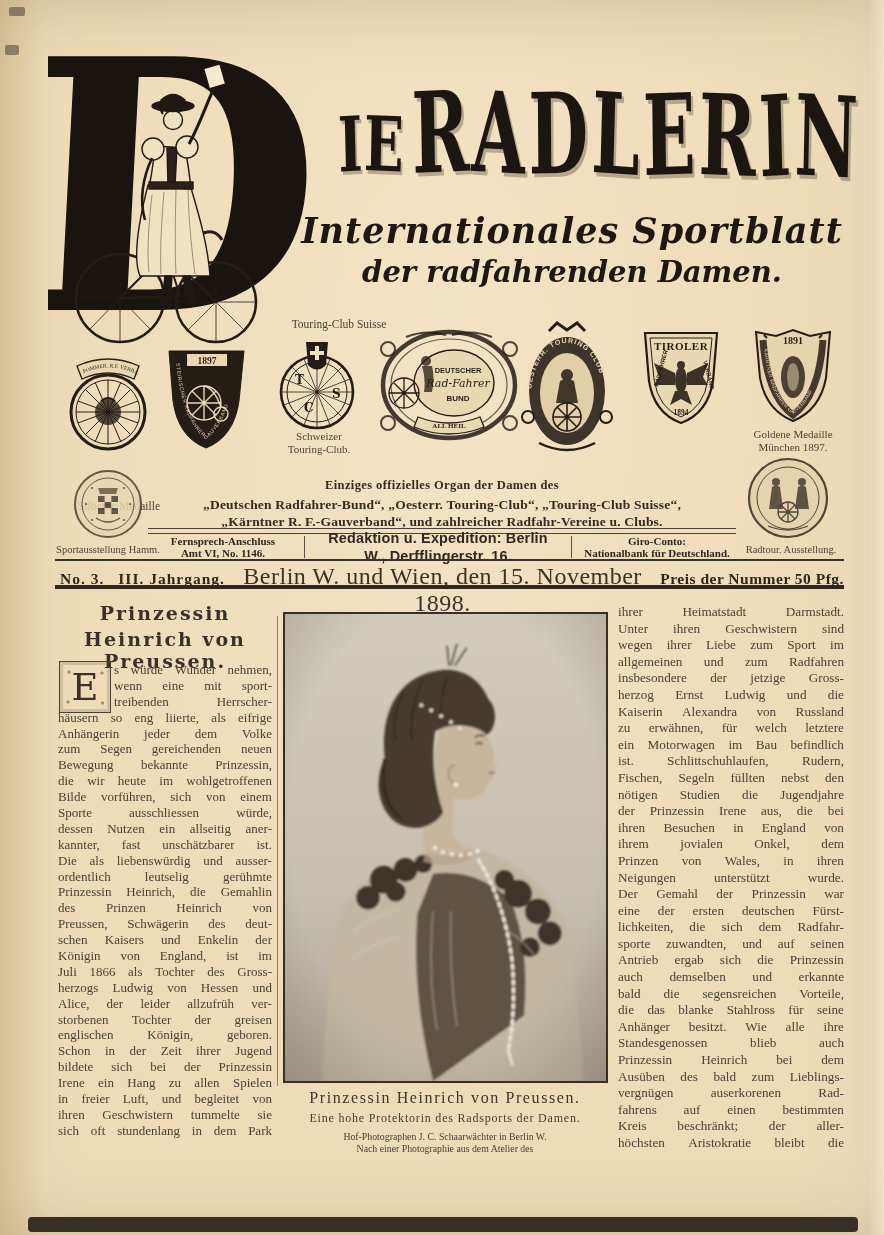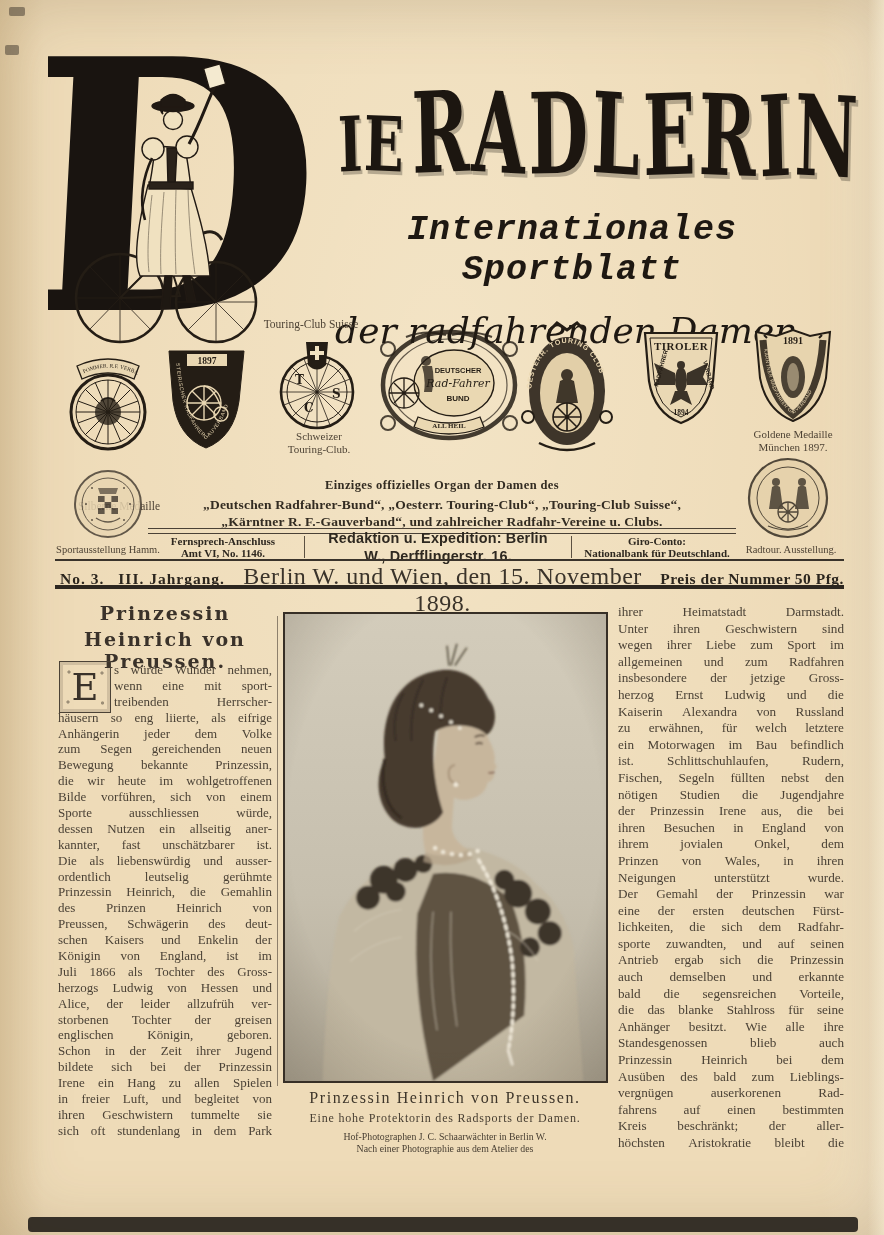--- a/index.html
+++ b/index.html
@@ -23,22 +23,22 @@
   }
   .title-rest{
     left:412px;top:66px;font-family:"DejaVu Serif",serif;font-weight:bold;
     font-size:86px;color:#1c1610;transform:scaleX(.80) scaleY(1.30) rotate(.4deg);
     transform-origin:left top;letter-spacing:4px;white-space:nowrap;
     text-shadow:3px 3px 0 rgba(25,20,14,.28);
   }
   .title-rest span,.title-ie span{display:inline-block;}
   .subtitle{left:292px;top:210px;width:560px;text-align:center;
     font-family:"DejaVu Serif",serif;font-style:italic;color:#1e1812;}
-  .subtitle .s1{font-size:35px;font-weight:600;letter-spacing:1px;font-family:Liberation Mono, monospace;}
-  .subtitle .s2{font-size:36px;font-weight:400;margin-top:20px;}
+  .subtitle .s1{font-size:35px;font-weight:600;letter-spacing:1px;}
+  .subtitle .s2{font-size:29px;font-weight:700;margin-top:4px;}
 
   
   .cap{position:absolute;text-align:center;color:#4e4335;font-family:"Liberation Serif",serif;}
 
   
   #organ{left:150px;top:478px;width:584px;text-align:center;color:#332c22;}
   #organ .o1{font-size:12.5px;font-weight:bold;letter-spacing:.4px;margin-bottom:3px;}
   #organ .o{font-size:13.5px;font-weight:bold;line-height:17px;letter-spacing:.2px;}
 
   .double-rule{left:148px;top:528px;width:588px;height:4px;
@@ -143,21 +143,21 @@
   </svg>
 
   <div class="abs title-ie"><span style="transform: rotate(-2deg);">I</span><span style="transform: rotate(1.5deg);">E</span></div>
   <div class="abs title-rest"><span style="transform: rotate(-2deg);">R</span><span style="transform: rotate(1.5deg);">A</span><span style="transform: rotate(-1deg);">D</span><span style="transform: rotate(2deg);">L</span><span style="transform: rotate(-1.5deg);">E</span><span style="transform: rotate(1deg);">R</span><span style="transform: rotate(-2.5deg);">I</span><span style="transform: rotate(1.5deg);">N</span></div>
 
   <div class="abs subtitle">
     <div class="s1">Internationales Sportblatt</div>
     <div class="s2">der radfahrenden Damen.</div>
   </div>
 
-  <div class="cap" style="left:250px;top:318px;width:122px;font-size:11.5px;">Touring-Club Suisse</div>
+  <div class="cap" style="left:250px;top:318px;width:122px;font-size:11.5px;padding-left:28px;">Touring-Club Suisse</div>
 
   <svg class="abs" style="left:60px;top:348px;" width="96" height="106" viewBox="0 0 96 106">
     <defs>
         <path id="p-pommer" d="M20,27 Q48,12 78,27"></path>
       </defs>
     <path d="M17,18 Q48,4 79,18 L74,31 Q48,19 22,31 Z" fill="#e9d7b2" stroke="#241d15" stroke-width="1.3"></path>
     <text font-family="Liberation Serif,serif" font-size="5.5" fill="#241d15">
       <textPath href="#p-pommer" startOffset="4">POMMER. R.F. VERBAND</textPath>
     </text>
     <circle cx="48" cy="64" r="37" fill="none" stroke="#241d15" stroke-width="3"></circle>

